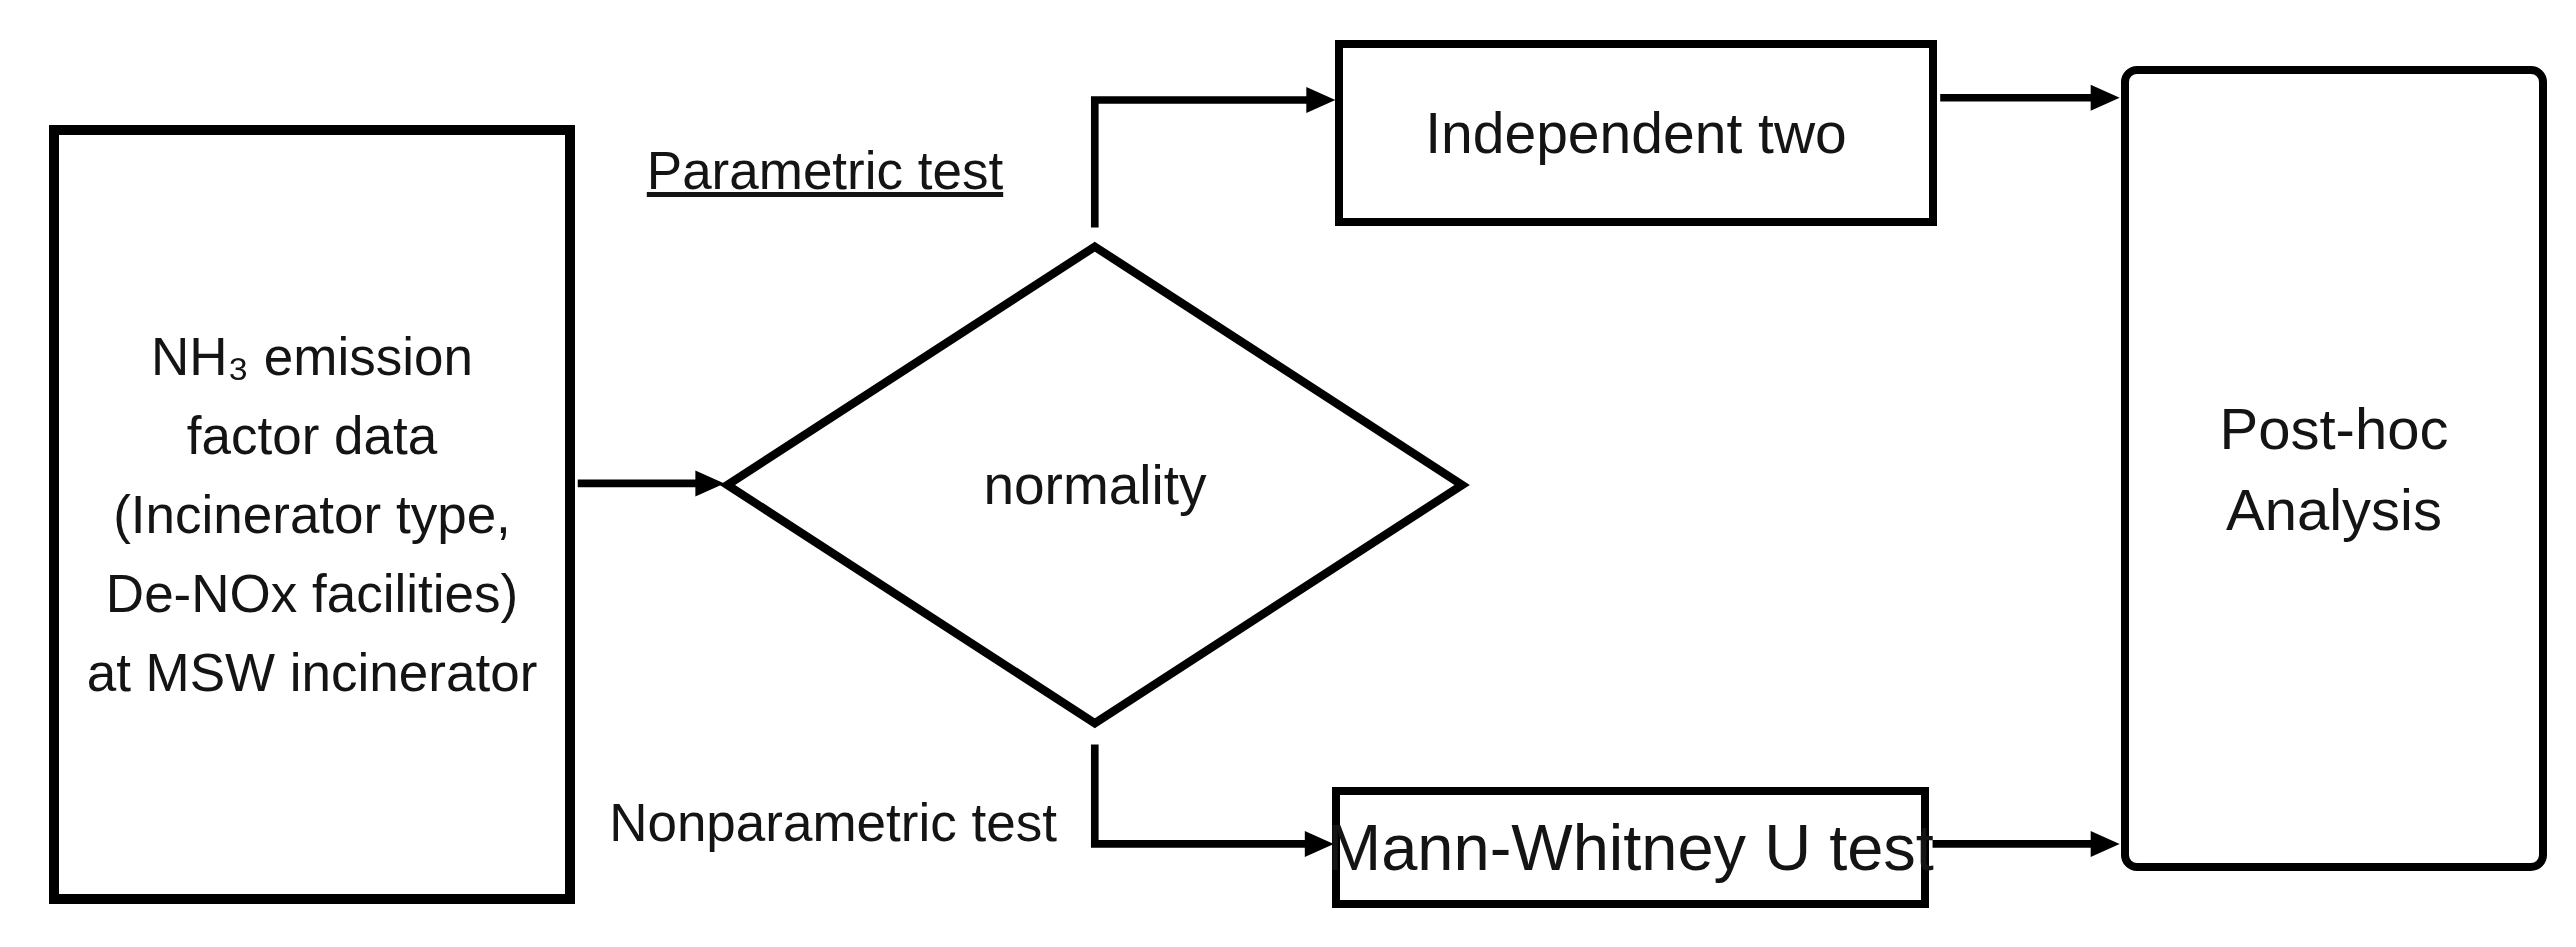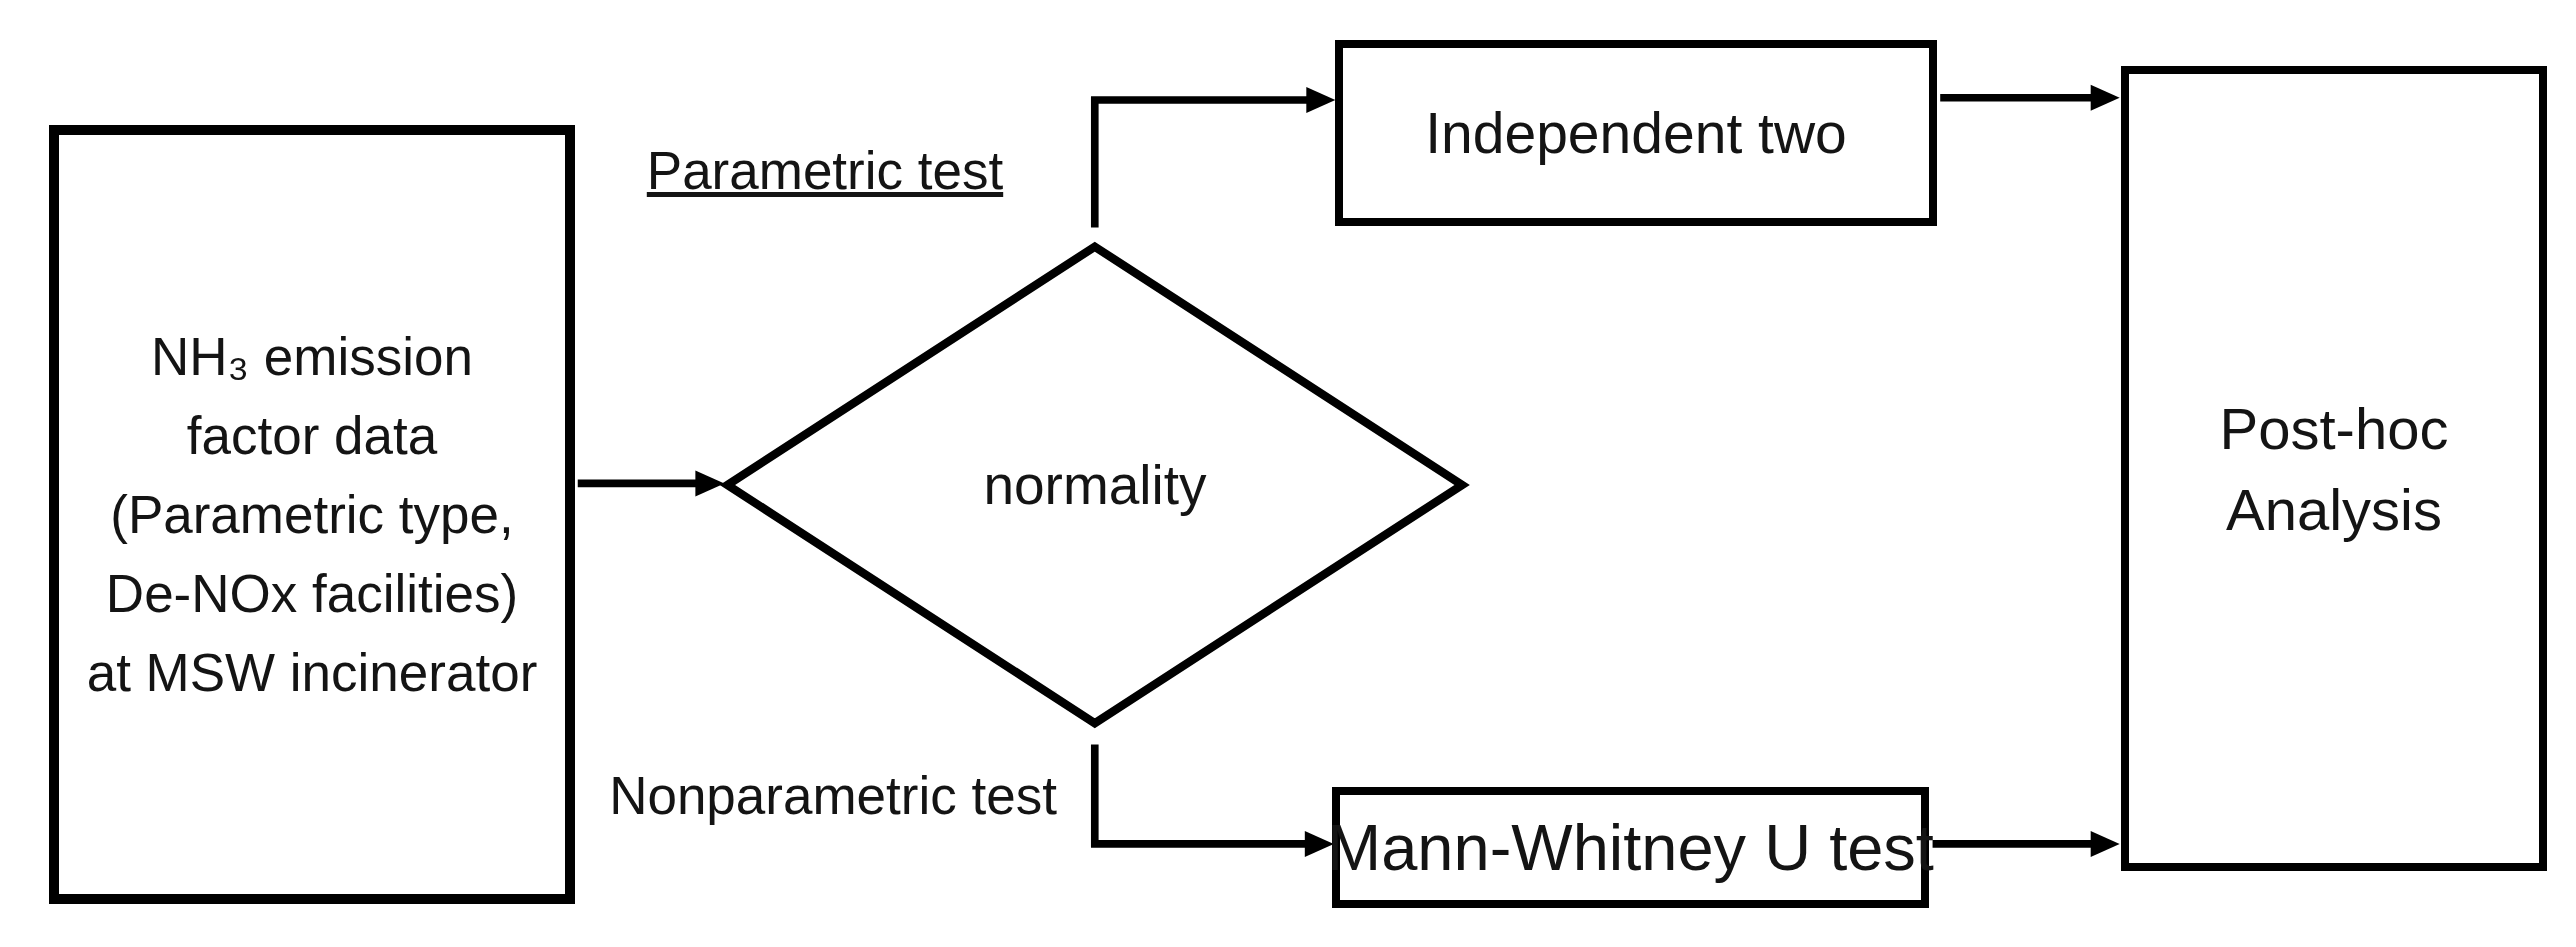--- a/index.html
+++ b/index.html
@@ -65,40 +65,41 @@
     left: 1332px; top: 787px;
     width: 597px; height: 121px;
     font-size: 65px;
   }
 
   .node-posthoc {
     left: 2121px; top: 66px;
     width: 426px; height: 805px;
     font-size: 58px;
     line-height: 81px;
+    border-radius: 16px;
   }
 
   .edge-label {
     position: absolute;
     display: flex;
     justify-content: center;
     align-items: center;
     text-align: center;
     color: #141414;
     font-size: 53px;
     white-space: nowrap;
   }
 
   .label-parametric {
     left: 596px; top: 131px;
     width: 458px; height: 79px; text-decoration: underline;
   }
 
   .label-nonparametric {
-    left: 596px; top: 756px;
+    left: 596px; top: 783px;
     width: 474px; height: 79px;
   }
 
   .node span, .edge-label span { display: block; }
 </style>
 </head>
 <body>
 
 <div class="canvas">
 
@@ -118,21 +119,21 @@
 
     <line x1="2530" y1="1105" x2="2741" y2="1105" stroke="#000000" stroke-width="10"></line>
     <polygon points="2775,1105 2737,1088 2737,1122" fill="#000000"></polygon>
 
     <polygon points="1433,323 1914,635 1433,947 952,635" fill="#ffffff" stroke="#000000" stroke-width="11"></polygon>
   </svg>
 
   <div class="node rect node-source">
     <span>NH₃ emission</span>
     <span>factor data</span>
-    <span>(Parametric type,</span>
+    <span>(Incinerator type,</span>
     <span>De-NOx facilities)</span>
     <span>at MSW incinerator</span>
   </div>
 
   <div class="node node-normality">
     <span>normality</span>
   </div>
 
   <div class="edge-label label-parametric">
     <span>Parametric test</span>

